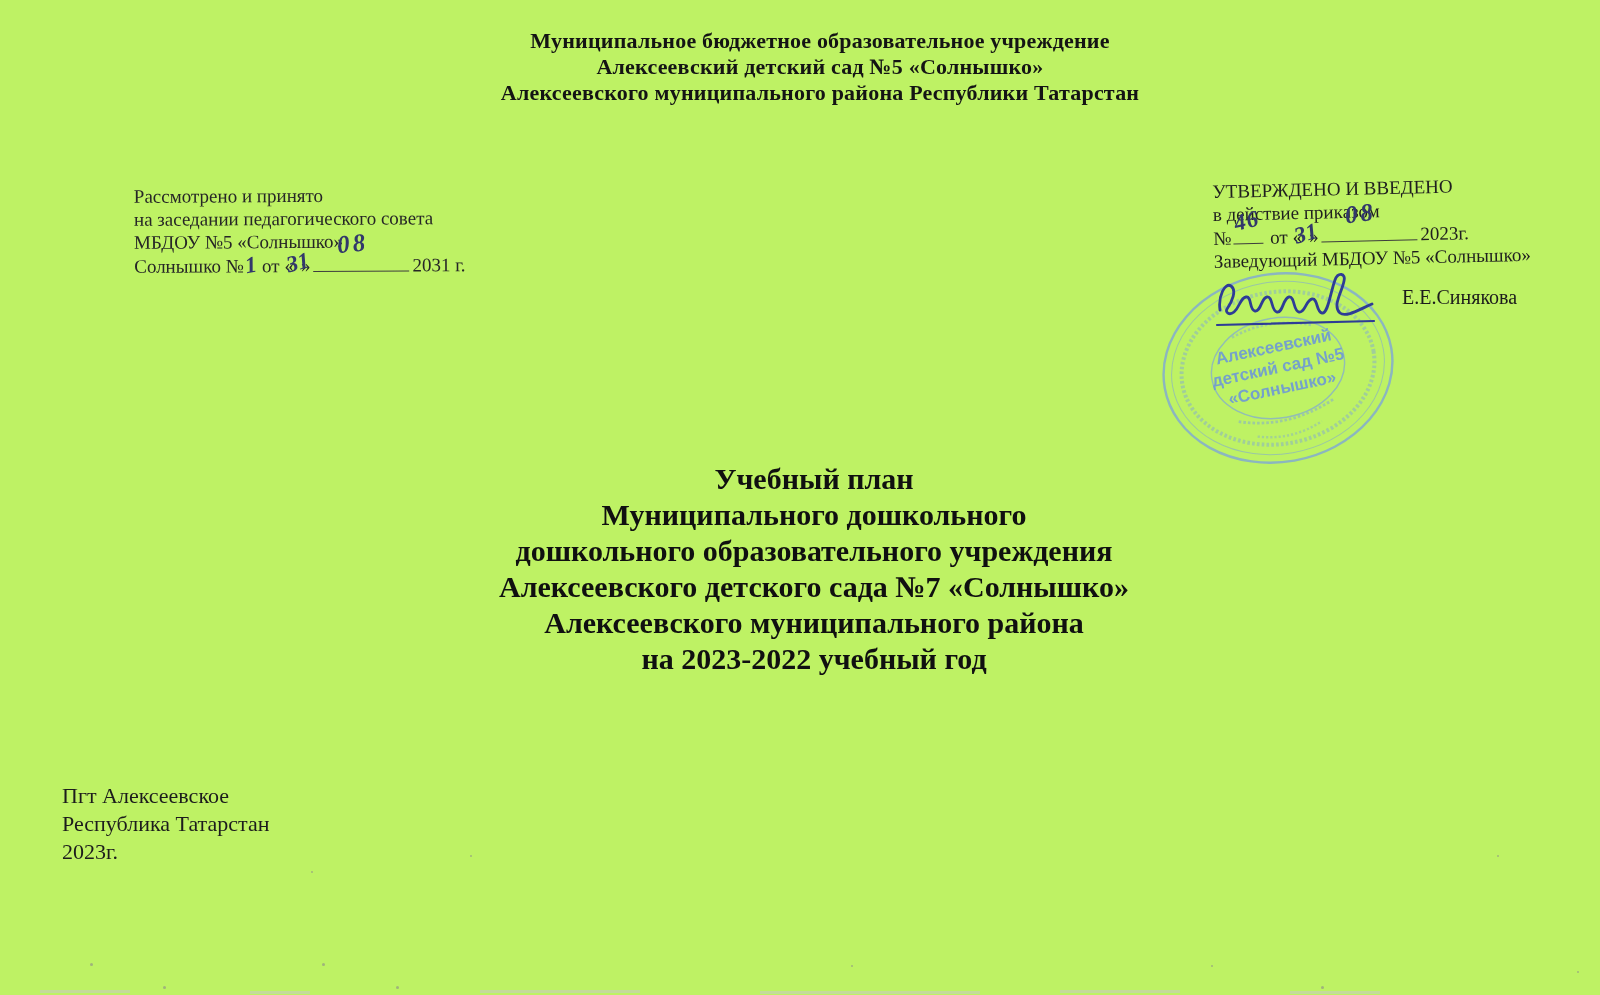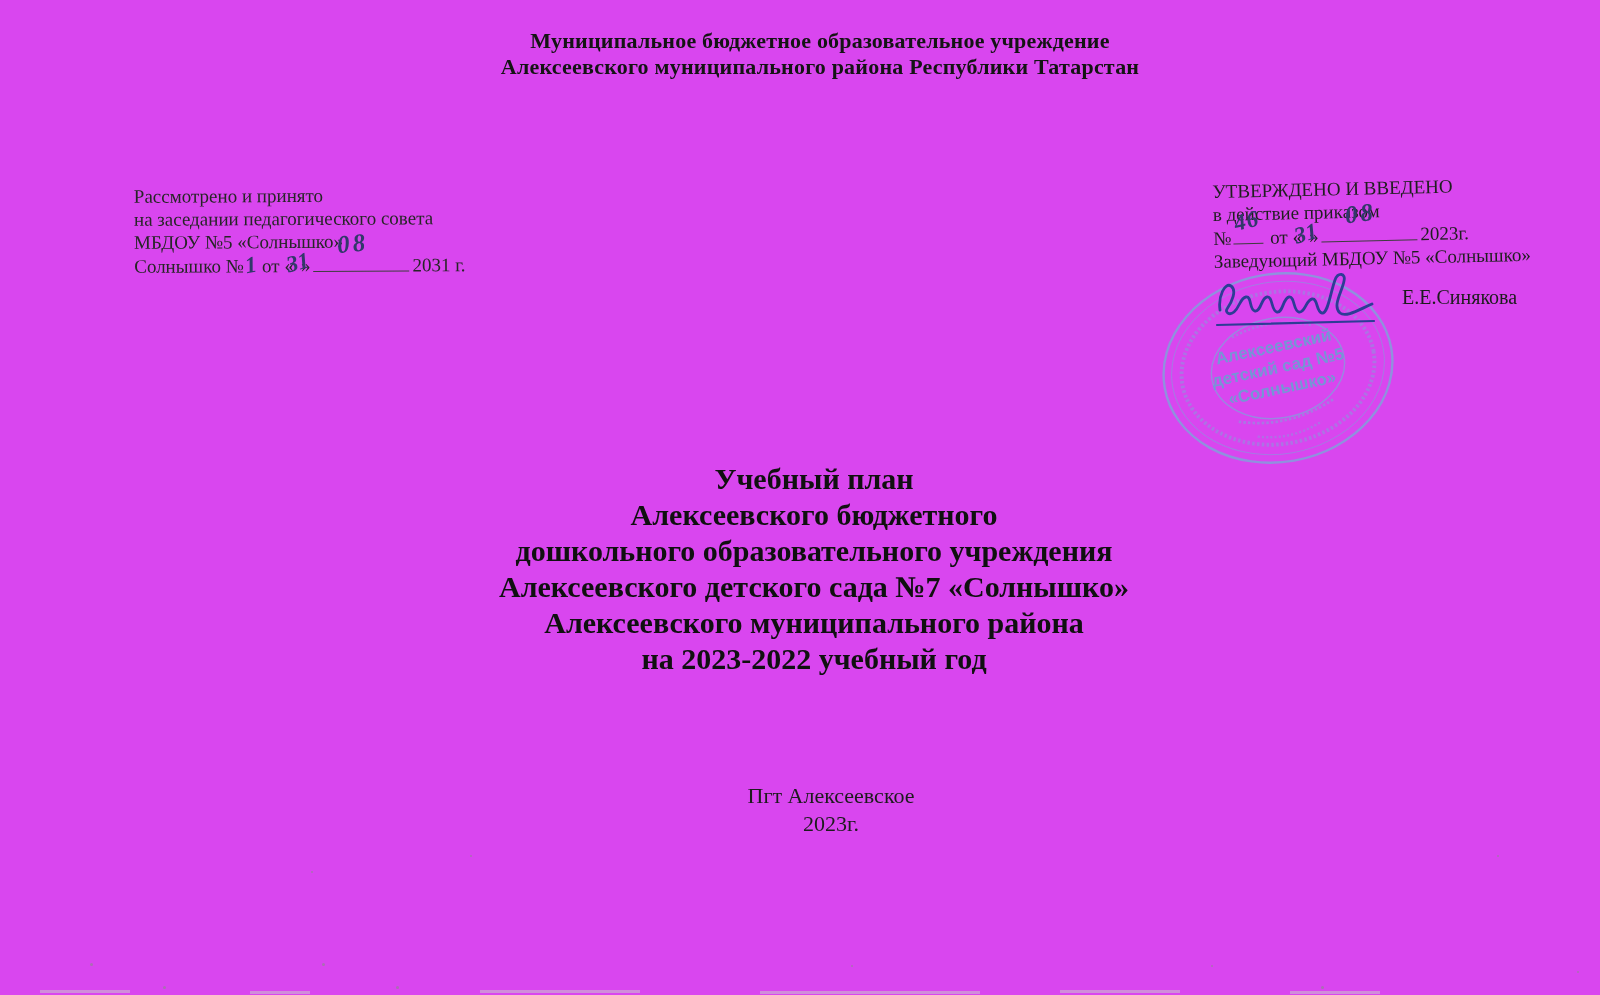--- a/index.html
+++ b/index.html
@@ -1,20 +1,20 @@
 <!DOCTYPE html>
 <html><head>
 <meta charset="utf-8">
 <style>
   * { box-sizing: border-box; margin: 0; padding: 0; }
   html,body { background:#e8e8e8; }
   .page {
     position: relative;
     width: 1600px; height: 995px;
-    background: #d946ef;
+    background: #bef264;
     overflow: hidden;
     font-family: "Liberation Serif", serif;
     color: #222;
   }
 
   
   .doc-header {
     position: absolute; top: 28px; left: 0;
     width: 1600px; padding-left: 40px;
     text-align: center;
@@ -84,35 +84,35 @@
     width: 1600px; padding-left: 28px;
     text-align: center;
     font-weight: 700; font-size: 30px; line-height: 36px;
     color: #101010;
   }
 
   
   .doc-footer {
     position: absolute; top: 782px; left: 0;
     width: 1600px; padding-left: 62px;
-    text-align: center;
     font-size: 22px; line-height: 28px; color: #1c1c1c;
   }
 
   
   .speck { position: absolute; background: #8b8b8b; width: 3px; height: 3px; border-radius: 50%; opacity: .6; }
   .edge-dash { position: absolute; background: #c9c9c9; height: 3px; opacity: .55; }
 </style>
 </head>
 <body>
 
 <div class="page">
 
   <div class="doc-header">
     <div>Муниципальное бюджетное образовательное учреждение</div>
+    <div>Алексеевский детский сад №5 «Солнышко»</div>
     <div>Алексеевского муниципального района Республики Татарстан</div>
   </div>
 
   <div class="approve-left">
     <div>Рассмотрено и принято</div>
     <div>на заседании педагогического совета</div>
     <div>МБДОУ №5 «Солнышко»</div>
     <div>
       <span>Солнышко №</span><span class="hw hw-num">1</span>
       <span>от</span>
@@ -159,29 +159,30 @@
                  C91,45 92,32 98,31 C104,30 102,44 108,45 C114,46 116,26 121,12
                  C124,4 132,5 130,13 C128,24 118,38 126,45 C132,50 146,41 158,36"></path>
         <path d="M3,57 L160,53" stroke-width="2.2"></path>
       </g>
     </svg>
   </div>
   <div class="signer-name">Е.Е.Синякова</div>
 
   <div class="main-title">
     <div>Учебный план</div>
-    <div>Алексеевского бюджетного</div>
+    <div>Муниципального дошкольного</div>
     <div>дошкольного образовательного учреждения</div>
     <div>Алексеевского детского сада №7 «Солнышко»</div>
     <div>Алексеевского муниципального района</div>
     <div>на 2023-2022 учебный год</div>
   </div>
 
   <div class="doc-footer">
     <div>Пгт Алексеевское</div>
+    <div>Республика Татарстан</div>
     <div>2023г.</div>
   </div>
 
   <div class="speck" style="left:90px;  top:963px;"></div>
   <div class="speck" style="left:311px; top:871px; width:2px;height:2px;"></div>
   <div class="speck" style="left:322px; top:963px;"></div>
   <div class="speck" style="left:163px; top:986px;"></div>
   <div class="speck" style="left:396px; top:986px;"></div>
   <div class="speck" style="left:470px; top:855px; width:2px;height:2px;"></div>
   <div class="speck" style="left:851px; top:965px; width:2px;height:2px;"></div>

